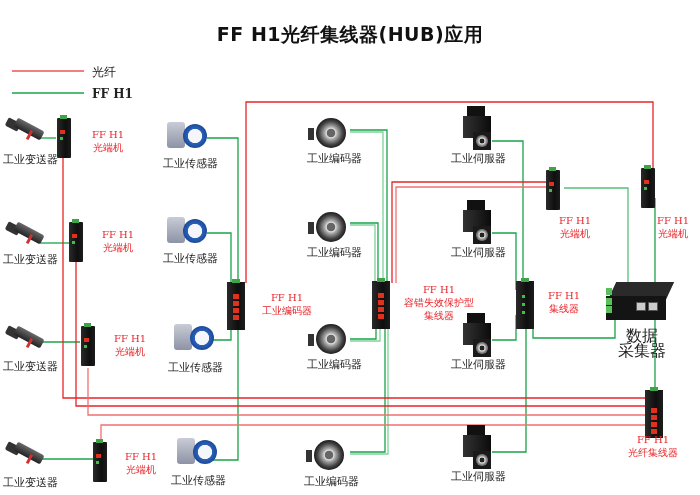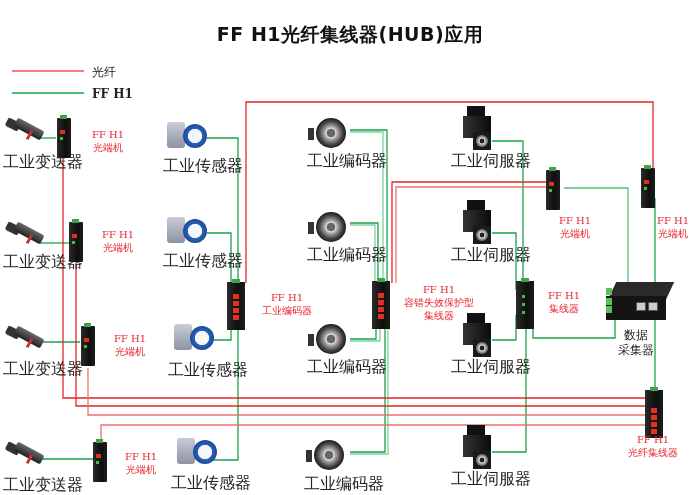--- a/index.html
+++ b/index.html
@@ -1,19 +1,19 @@
 <!DOCTYPE html>
 <html><head>
 <meta charset="utf-8">
 <style>
   html, body { margin: 0; padding: 0; background: #ffffff; }
   body { width: 700px; height: 495px; position: relative; overflow: hidden; font-family: "DejaVu Sans", sans-serif; }
   #title { position: absolute; left: 0; top: 22px; width: 700px; text-align: center; font-size: 19px; font-weight: bold; color: #111; font-family: "DejaVu Sans", sans-serif; letter-spacing: 0.5px; }
   svg#wires { position: absolute; left: 0; top: 0; }
-  .lbl { position: absolute; font-size: 16px; color: #222; white-space: nowrap; font-family: "DejaVu Sans", sans-serif; }
+  .lbl { position: absolute; font-size: 11px; color: #222; white-space: nowrap; font-family: "DejaVu Sans", sans-serif; }
   .red { position: absolute; font-size: 10px; color: #e8242a; text-align: center; line-height: 13px; white-space: nowrap; font-family: "DejaVu Serif", serif; }
   .legend-txt { position: absolute; font-size: 12px; color: #222; }
   .legend-txt.b { font-weight: bold; font-family: "DejaVu Serif", serif; }
   .dev { position: absolute; }
   
   .conv { width: 14px; height: 40px; background: linear-gradient(90deg,#2a2a2a,#0f0f0f 60%,#1c1c1c); border-radius: 1px; }
   .conv::before { content: ""; position: absolute; left: 3px; top: -3px; width: 7px; height: 4px; background: #3fa34a; }
   .conv .p1 { position: absolute; left: 3px; top: 12px; width: 5px; height: 4px; background: #e0301e; }
   .conv .p2 { position: absolute; left: 3px; top: 19px; width: 3px; height: 3px; background: #3fbf3f; }
   .conv .rail { position: absolute; left: -4px; top: 10px; width: 22px; height: 6px; background: #cfcfcf; z-index: -1; }
@@ -288,21 +288,21 @@
 
 <div class="dev collector" style="left:606px;top:282px">
     <div class="top"></div>
     <div class="front"></div>
     <div class="term" style="top:6px"></div>
     <div class="term" style="top:16px"></div>
     <div class="term" style="top:24px"></div>
     <div class="rj" style="left:30px"></div>
     <div class="rj" style="left:42px"></div>
   </div>
-<div class="lbl" style="left:618px;top:328px;font-size:12px;line-height:15px;text-align:center">
+<div class="lbl" style="left:618px;top:328px;font-size:16px;line-height:15px;text-align:center">
     <div>数据</div>
     <div>采集器</div>
   </div>
 
 <div class="dev hub" style="left:645px;top:390px">
     <div class="rail"></div>
     <div class="pp" style="top:18px"></div>
     <div class="pp" style="top:25px"></div>
     <div class="pp" style="top:32px"></div>
     <div class="pp" style="top:39px"></div>

